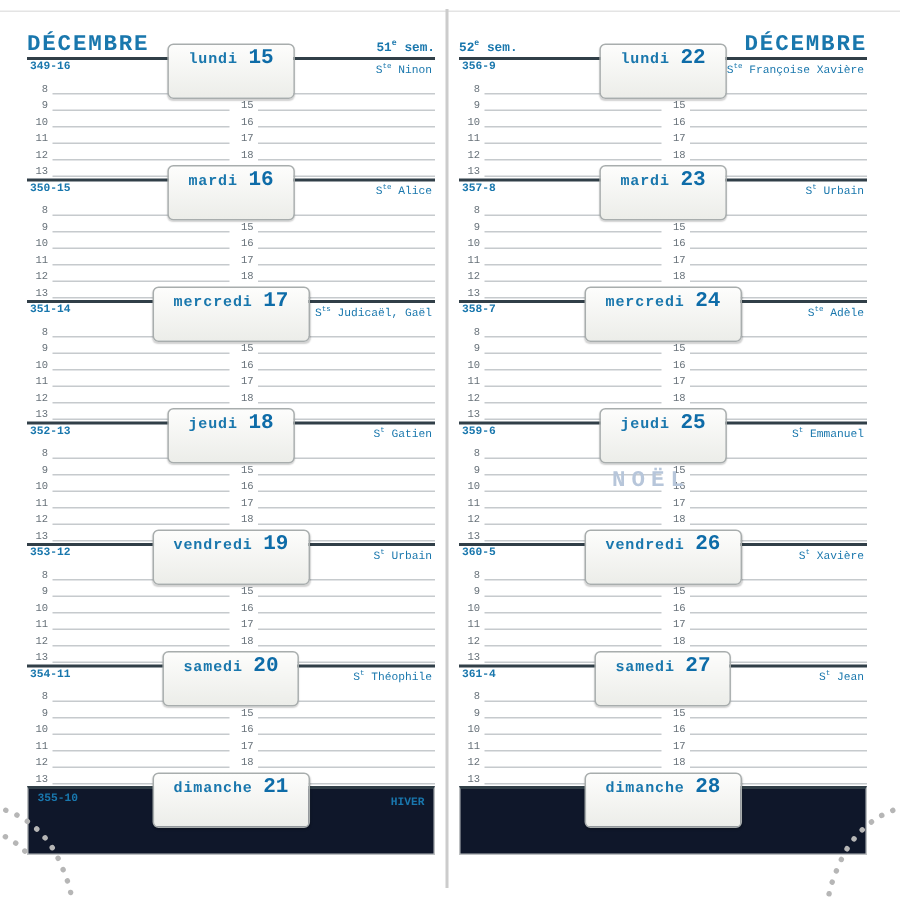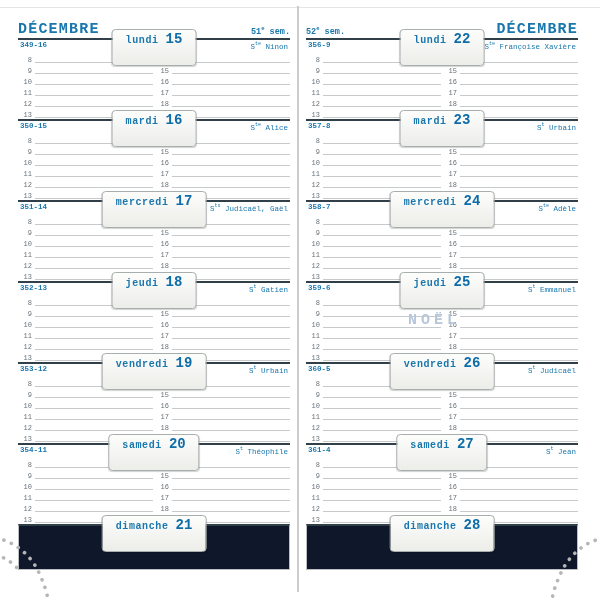--- a/index.html
+++ b/index.html
@@ -483,20 +483,24 @@
                 <div class="hline"></div>
               </div>
             </div>
           </div>
         </div>
         <div class="day sunday">
           <div class="pill">
             <span class="dname">dimanche</span>
             <span class="dnum">21</span>
           </div>
+          <div class="dinfo">
+            <span class="ordinal">355-10</span>
+            <span class="saint"><span>HIVER</span><sup></sup><span></span></span>
+          </div>
         </div>
       </div>
       <div class="page" style="left: 306px;">
         <div class="page-head">
           <div class="weeklabel"><span>52</span><sup>e</sup><span> sem.</span></div>
           <div class="month">DÉCEMBRE</div>
         </div>
         <div class="day">
           <div class="pill">
             <span class="dname">lundi</span>
@@ -786,21 +790,21 @@
             </div>
           </div>
         </div>
         <div class="day">
           <div class="pill">
             <span class="dname">vendredi</span>
             <span class="dnum">26</span>
           </div>
           <div class="dinfo">
             <span class="ordinal">360-5</span>
-            <span class="saint"><span>S</span><sup>t</sup><span> Judicaël</span></span>
+            <span class="saint"><span>S</span><sup>t</sup><span> Xavière</span></span>
           </div>
           <div class="hours">
             <div class="hrow">
               <div class="half">
                 <span class="hnum">8</span>
                 <div class="hline"></div>
               </div>
               <div class="half right">
                 <span class="hnum">14</span>
                 <div class="hline"></div>

